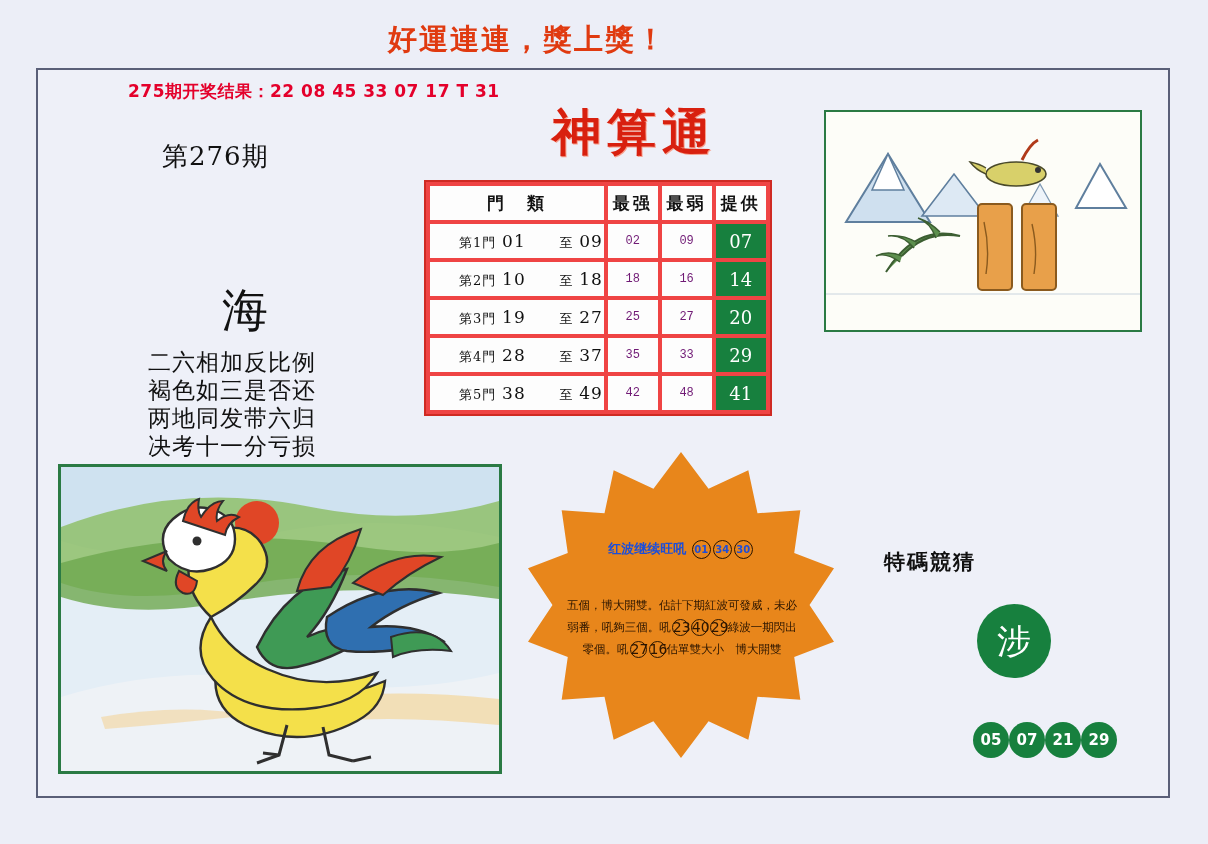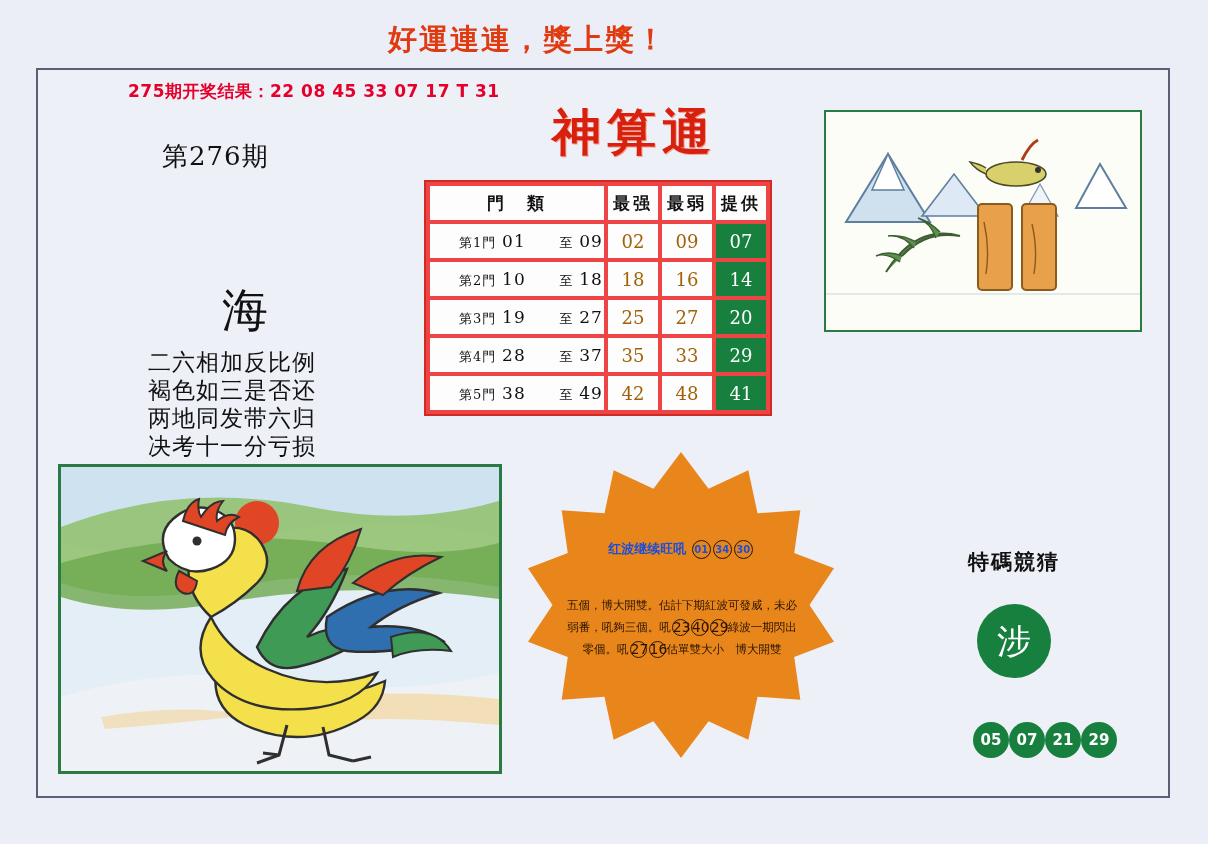--- a/index.html
+++ b/index.html
@@ -124,23 +124,24 @@
   }
   table.gates td.range b {
     font-weight: normal;
     font-size: 17px;
   }
   table.gates td.range .lbl {
     font-size: 13px;
     margin-left: 28px;
   }
   table.gates td.num {
-    color: #a16207;
-    font-size: 18px;
+    color: #701a75;
+    font-size: 12px;
     width: 56px;
+    font-family: Liberation Mono, monospace;
   }
   table.gates td.supply {
     background: #17803e;
     color: #ffffff;
     font-size: 18px;
     width: 56px;
   }
   
   .img-top {
     position: absolute;
@@ -224,21 +225,20 @@
     margin: 0 1px;
     vertical-align: middle;
     text-align: center;
   }
   
   .sp-title {
     position: absolute;
     left: 884px;
     top: 548px;
     width: 260px;
-    text-align: center;
     font-family: "DejaVu Sans", sans-serif;
     font-size: 21px;
     font-weight: bold;
     color: #111111;
     letter-spacing: 2px;
   }
   .sp-circle {
     position: absolute;
     left: 977px;
     top: 604px;

